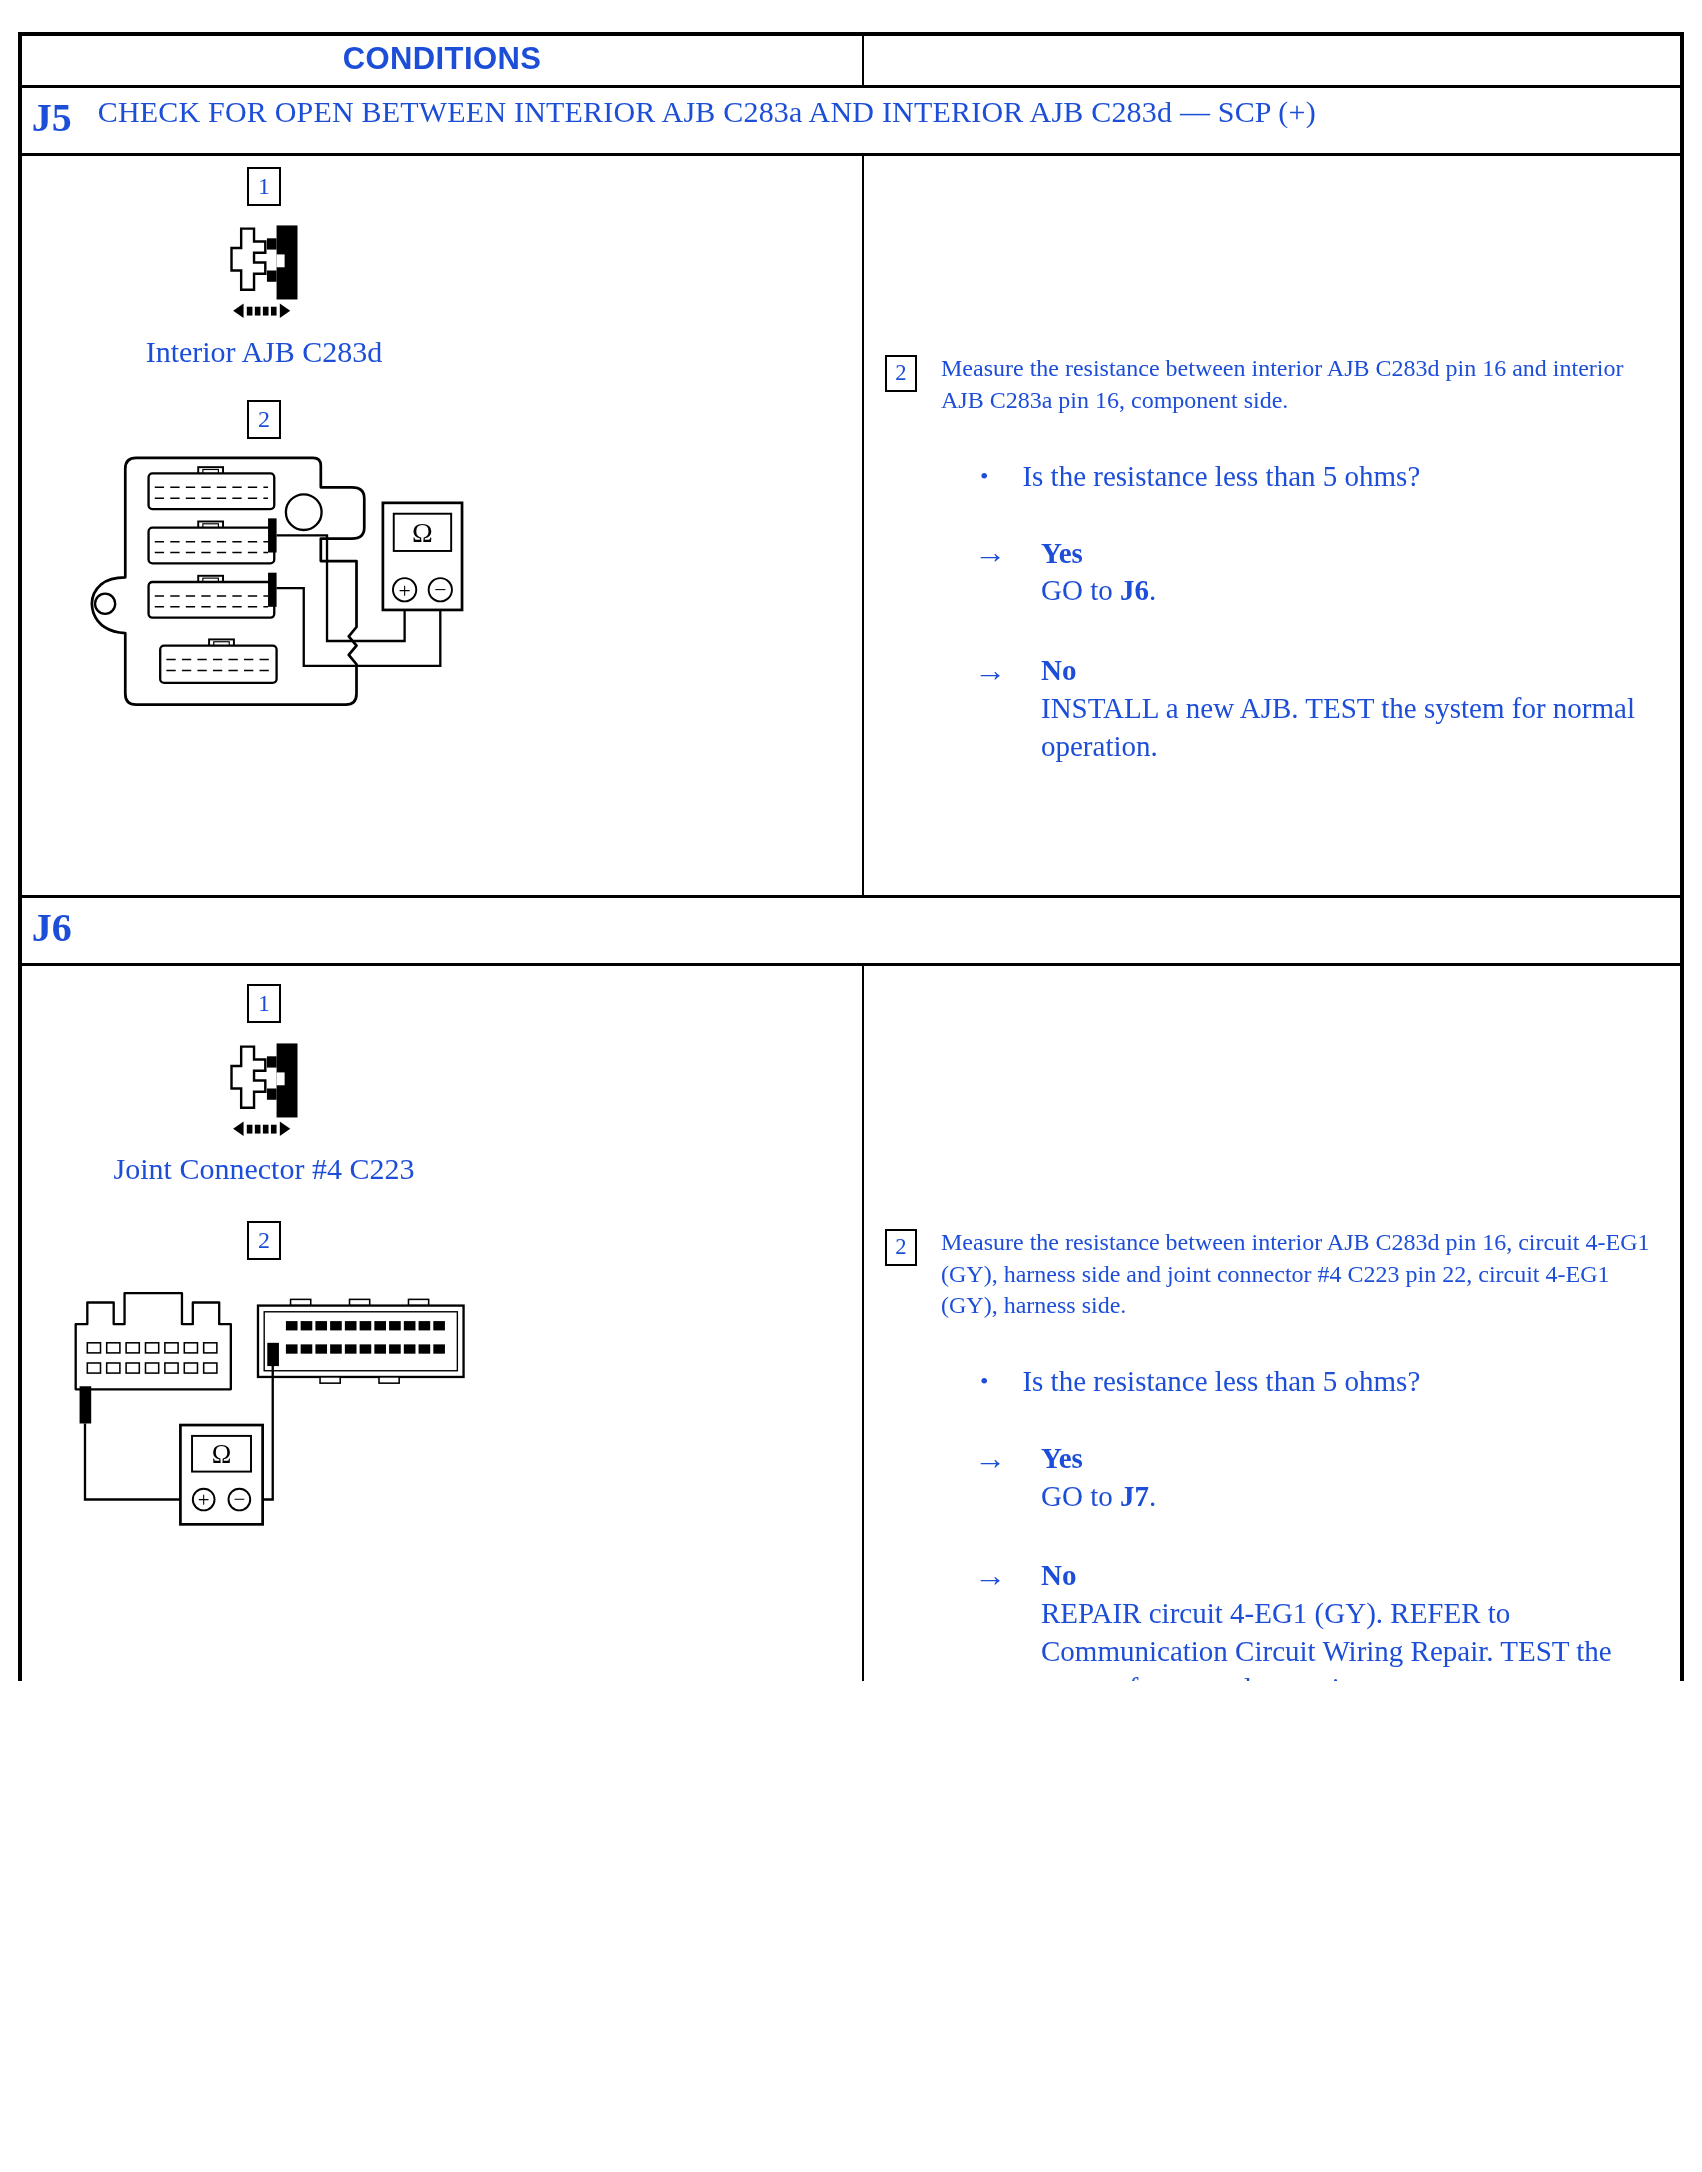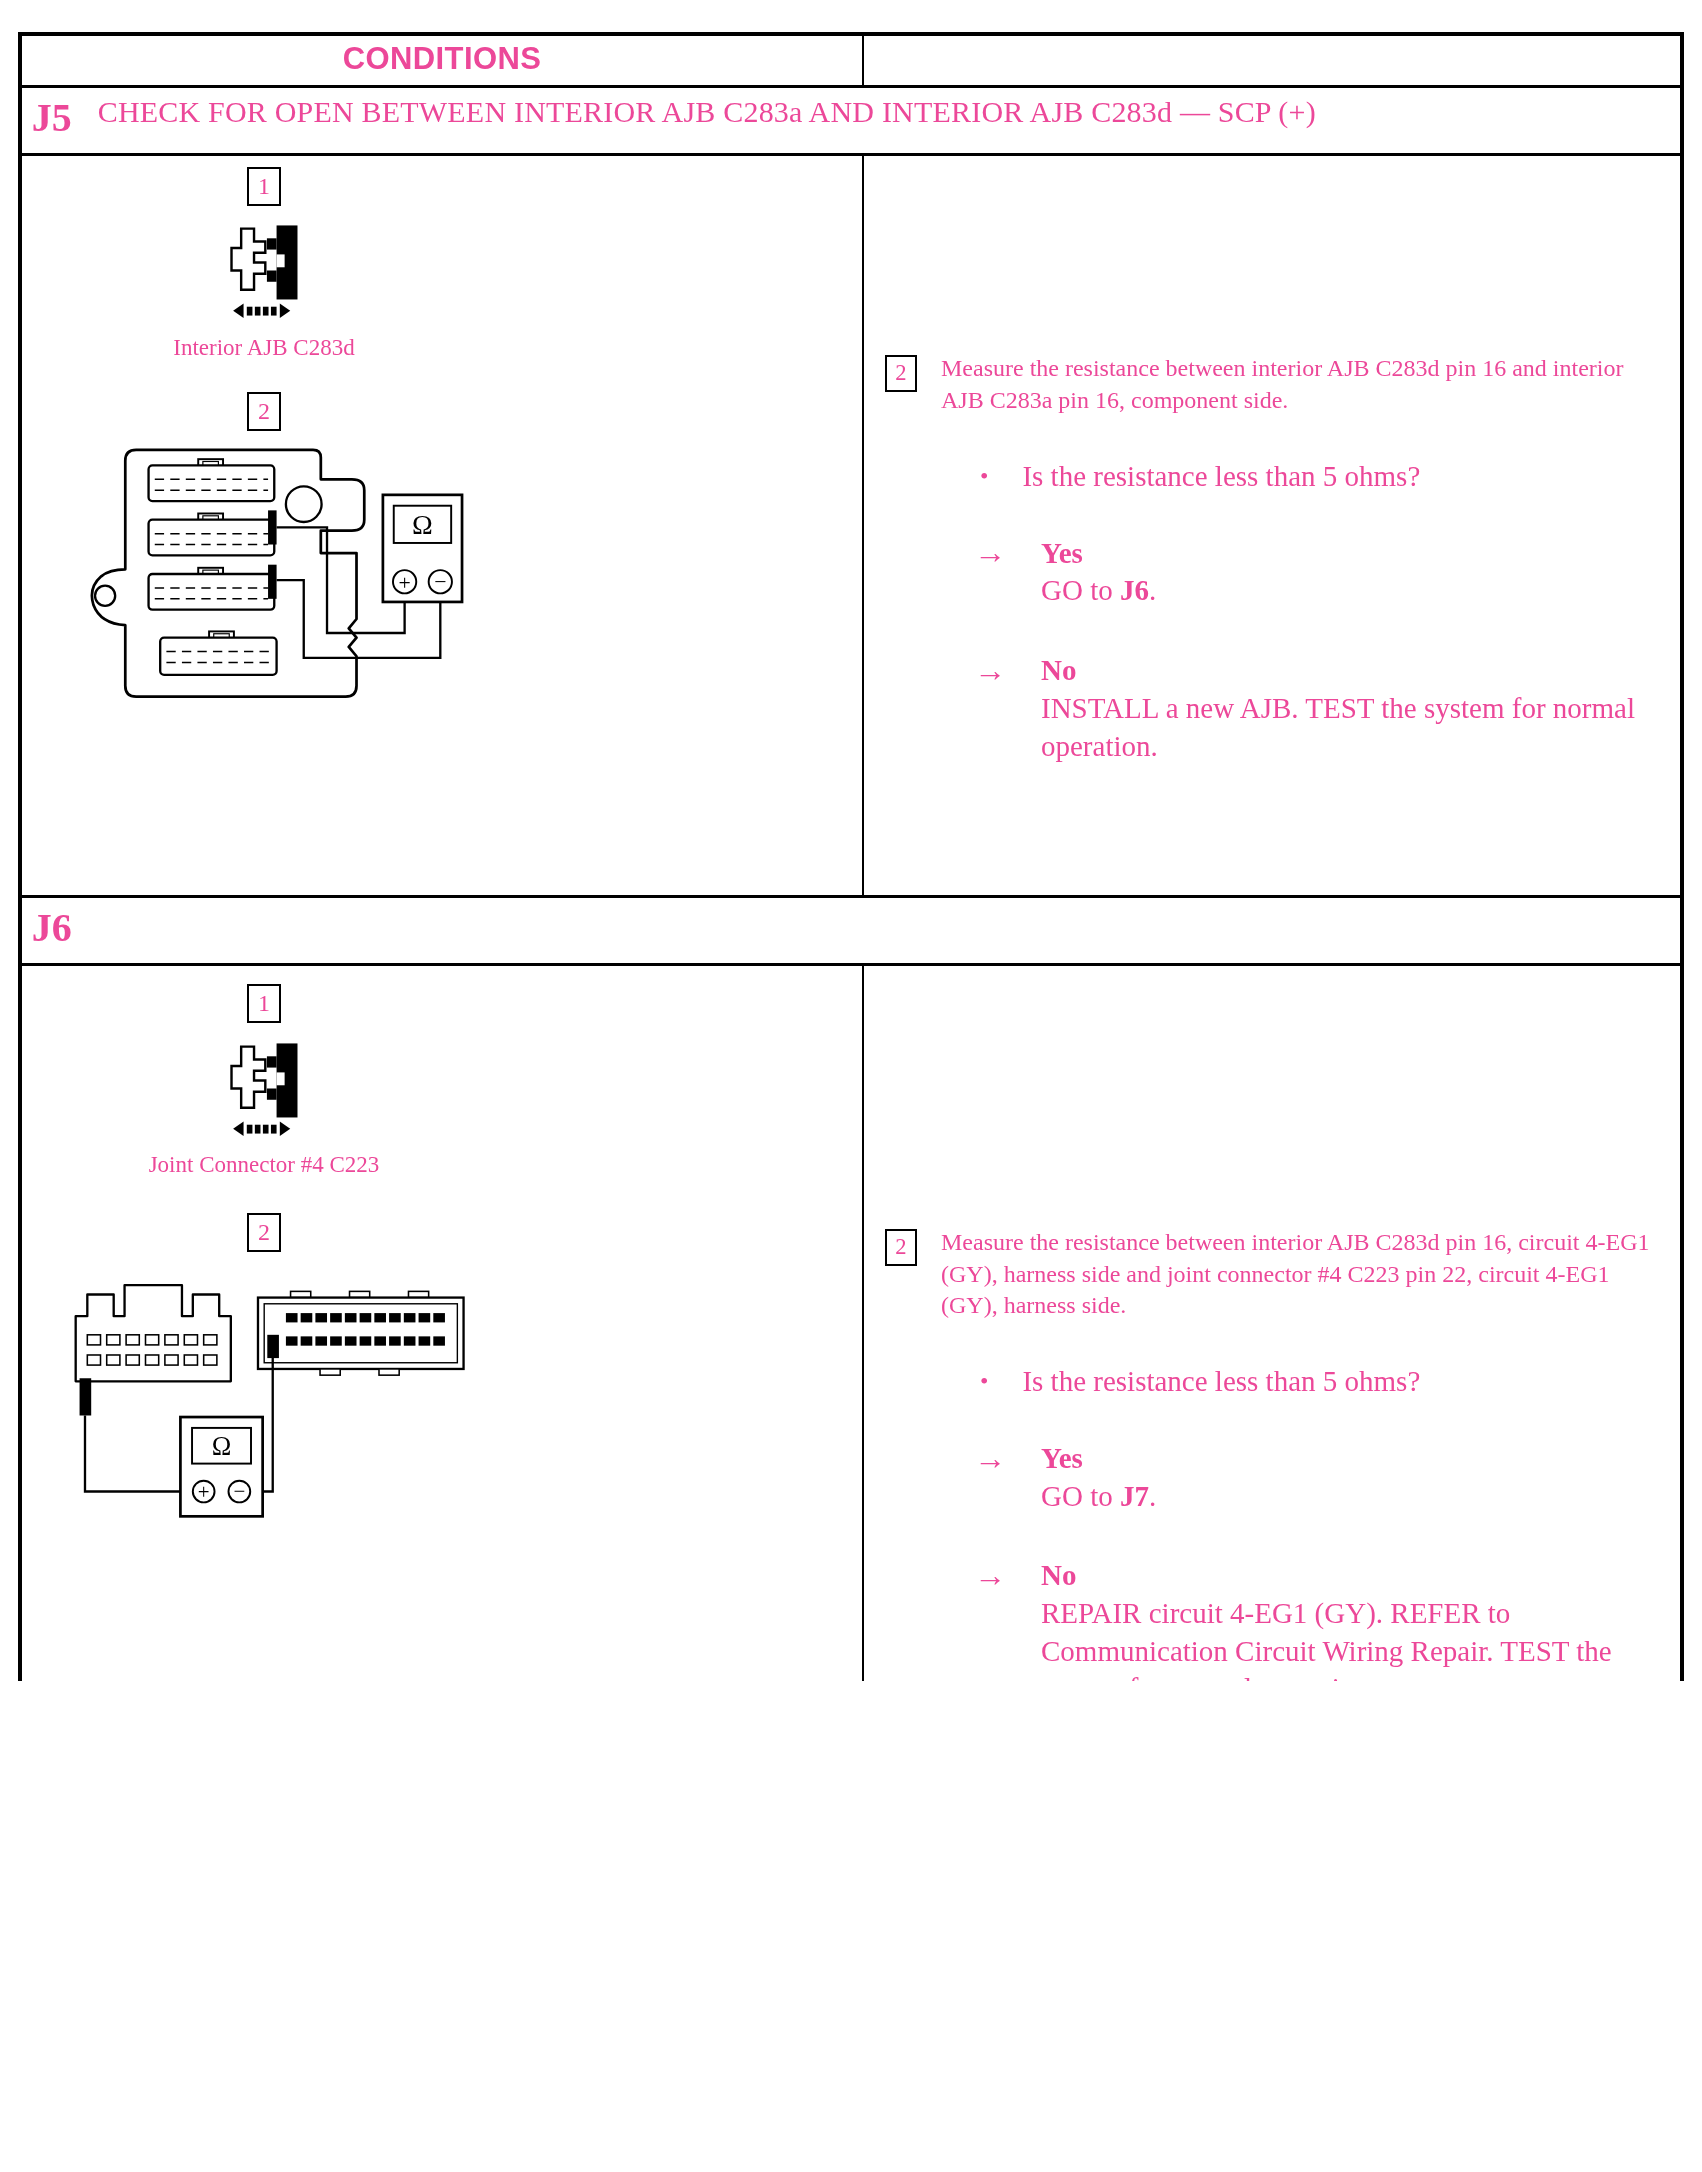--- a/index.html
+++ b/index.html
@@ -2,21 +2,21 @@
 <html style="font-size:13px"><head>
 <meta charset="utf-8">
 <style>
   * { box-sizing: border-box; }
   body { margin: 0; background: #ffffff; }
   .page {
     position: relative;
     width: 1702px;
     height: 1681px;
     background: #ffffff;
-    color: #ec4899;
+    color: #1d4ed8;
     font-family: "Liberation Serif", serif;
     overflow: hidden;
   }
   .doc-table {
     position: absolute;
     left: 18px;
     top: 32px;
     width: 1666px;
     border: 4px solid #000;
     background: #fff;
@@ -75,21 +75,21 @@
     width: 34px;
     height: 39px;
     border: 2px solid #000;
     display: flex;
     align-items: center;
     justify-content: center;
     font-size: 24px;
     background: #fff;
     flex: none;
   }
-  .connector-label { font-size: 23px; }
+  .connector-label { font-size: 30px; }
 
   .disconnect-icon { display: block; }
   .ajb-diagram { display: block; margin: 11.3px 0 0 35px; }
   .jc-diagram  { display: block; margin: 13px 0 0 42px; }
 
   
   .act-cell { padding: 0 29px 0 21px; overflow: hidden; }
   .instr-head { display: flex; gap: 24px; align-items: flex-start; }
   .step-box.small { width: 32px; height: 37px; margin-top: 3.2px; font-size: 22.6px; }
   .instr-text {

